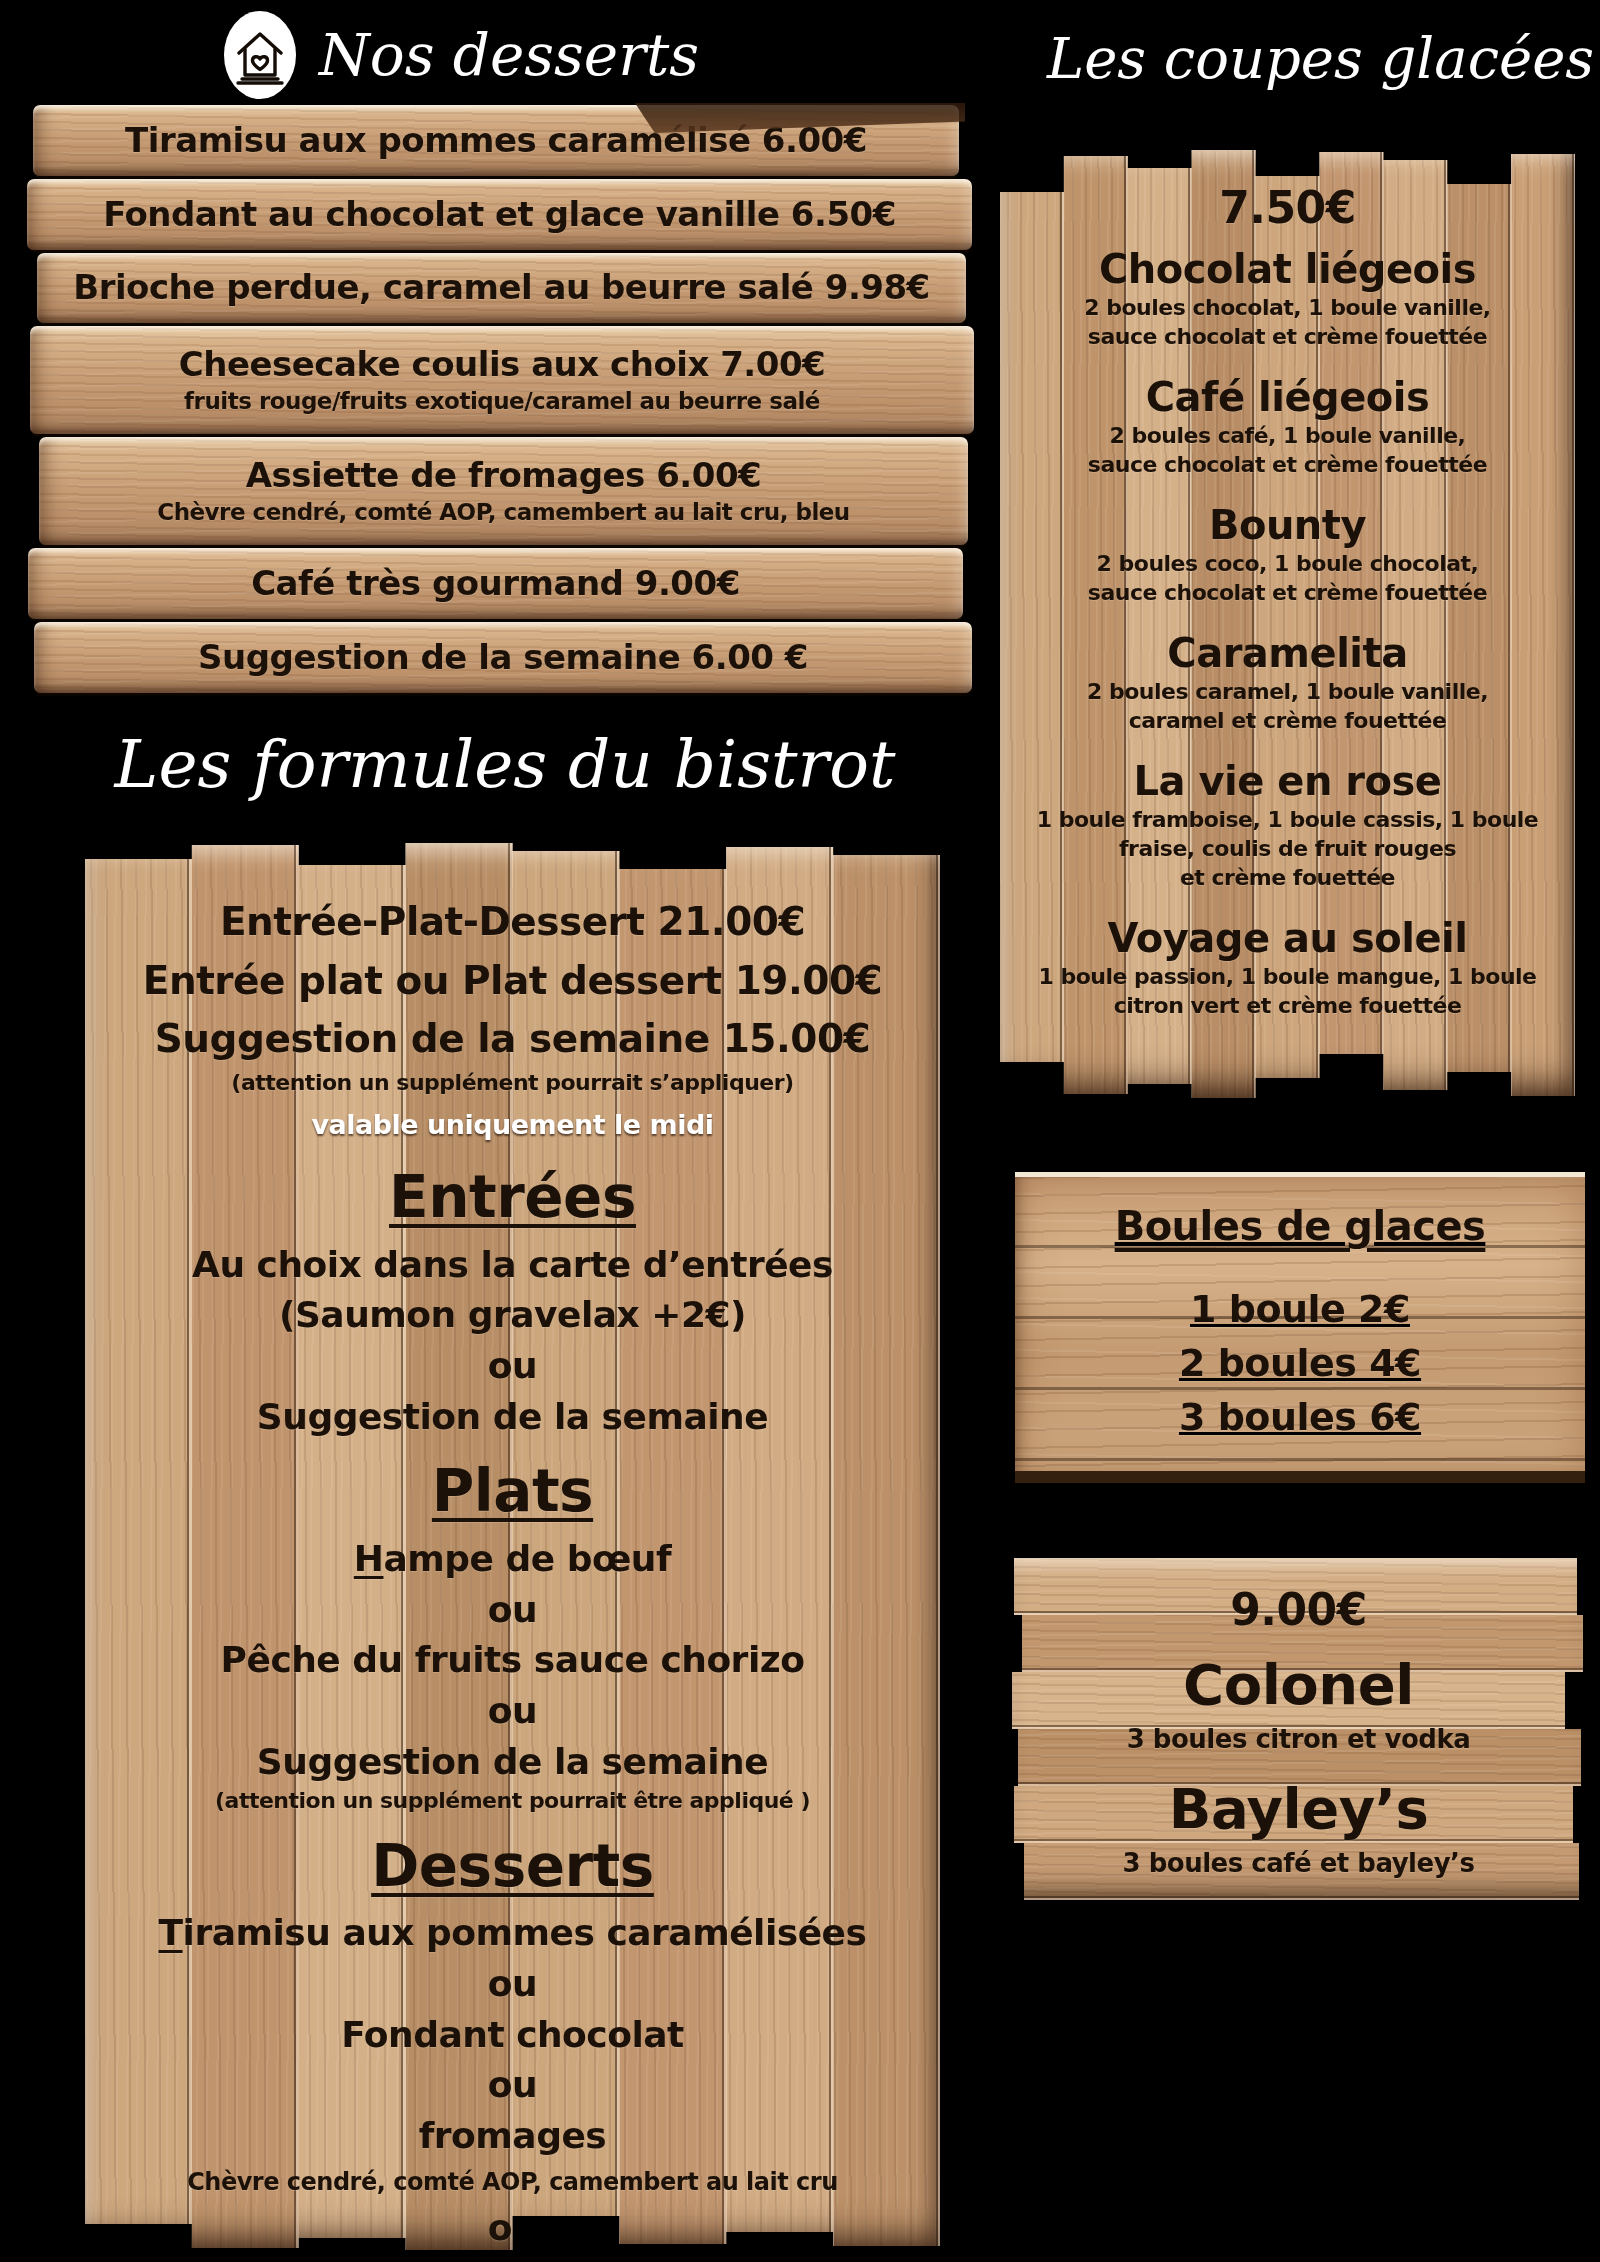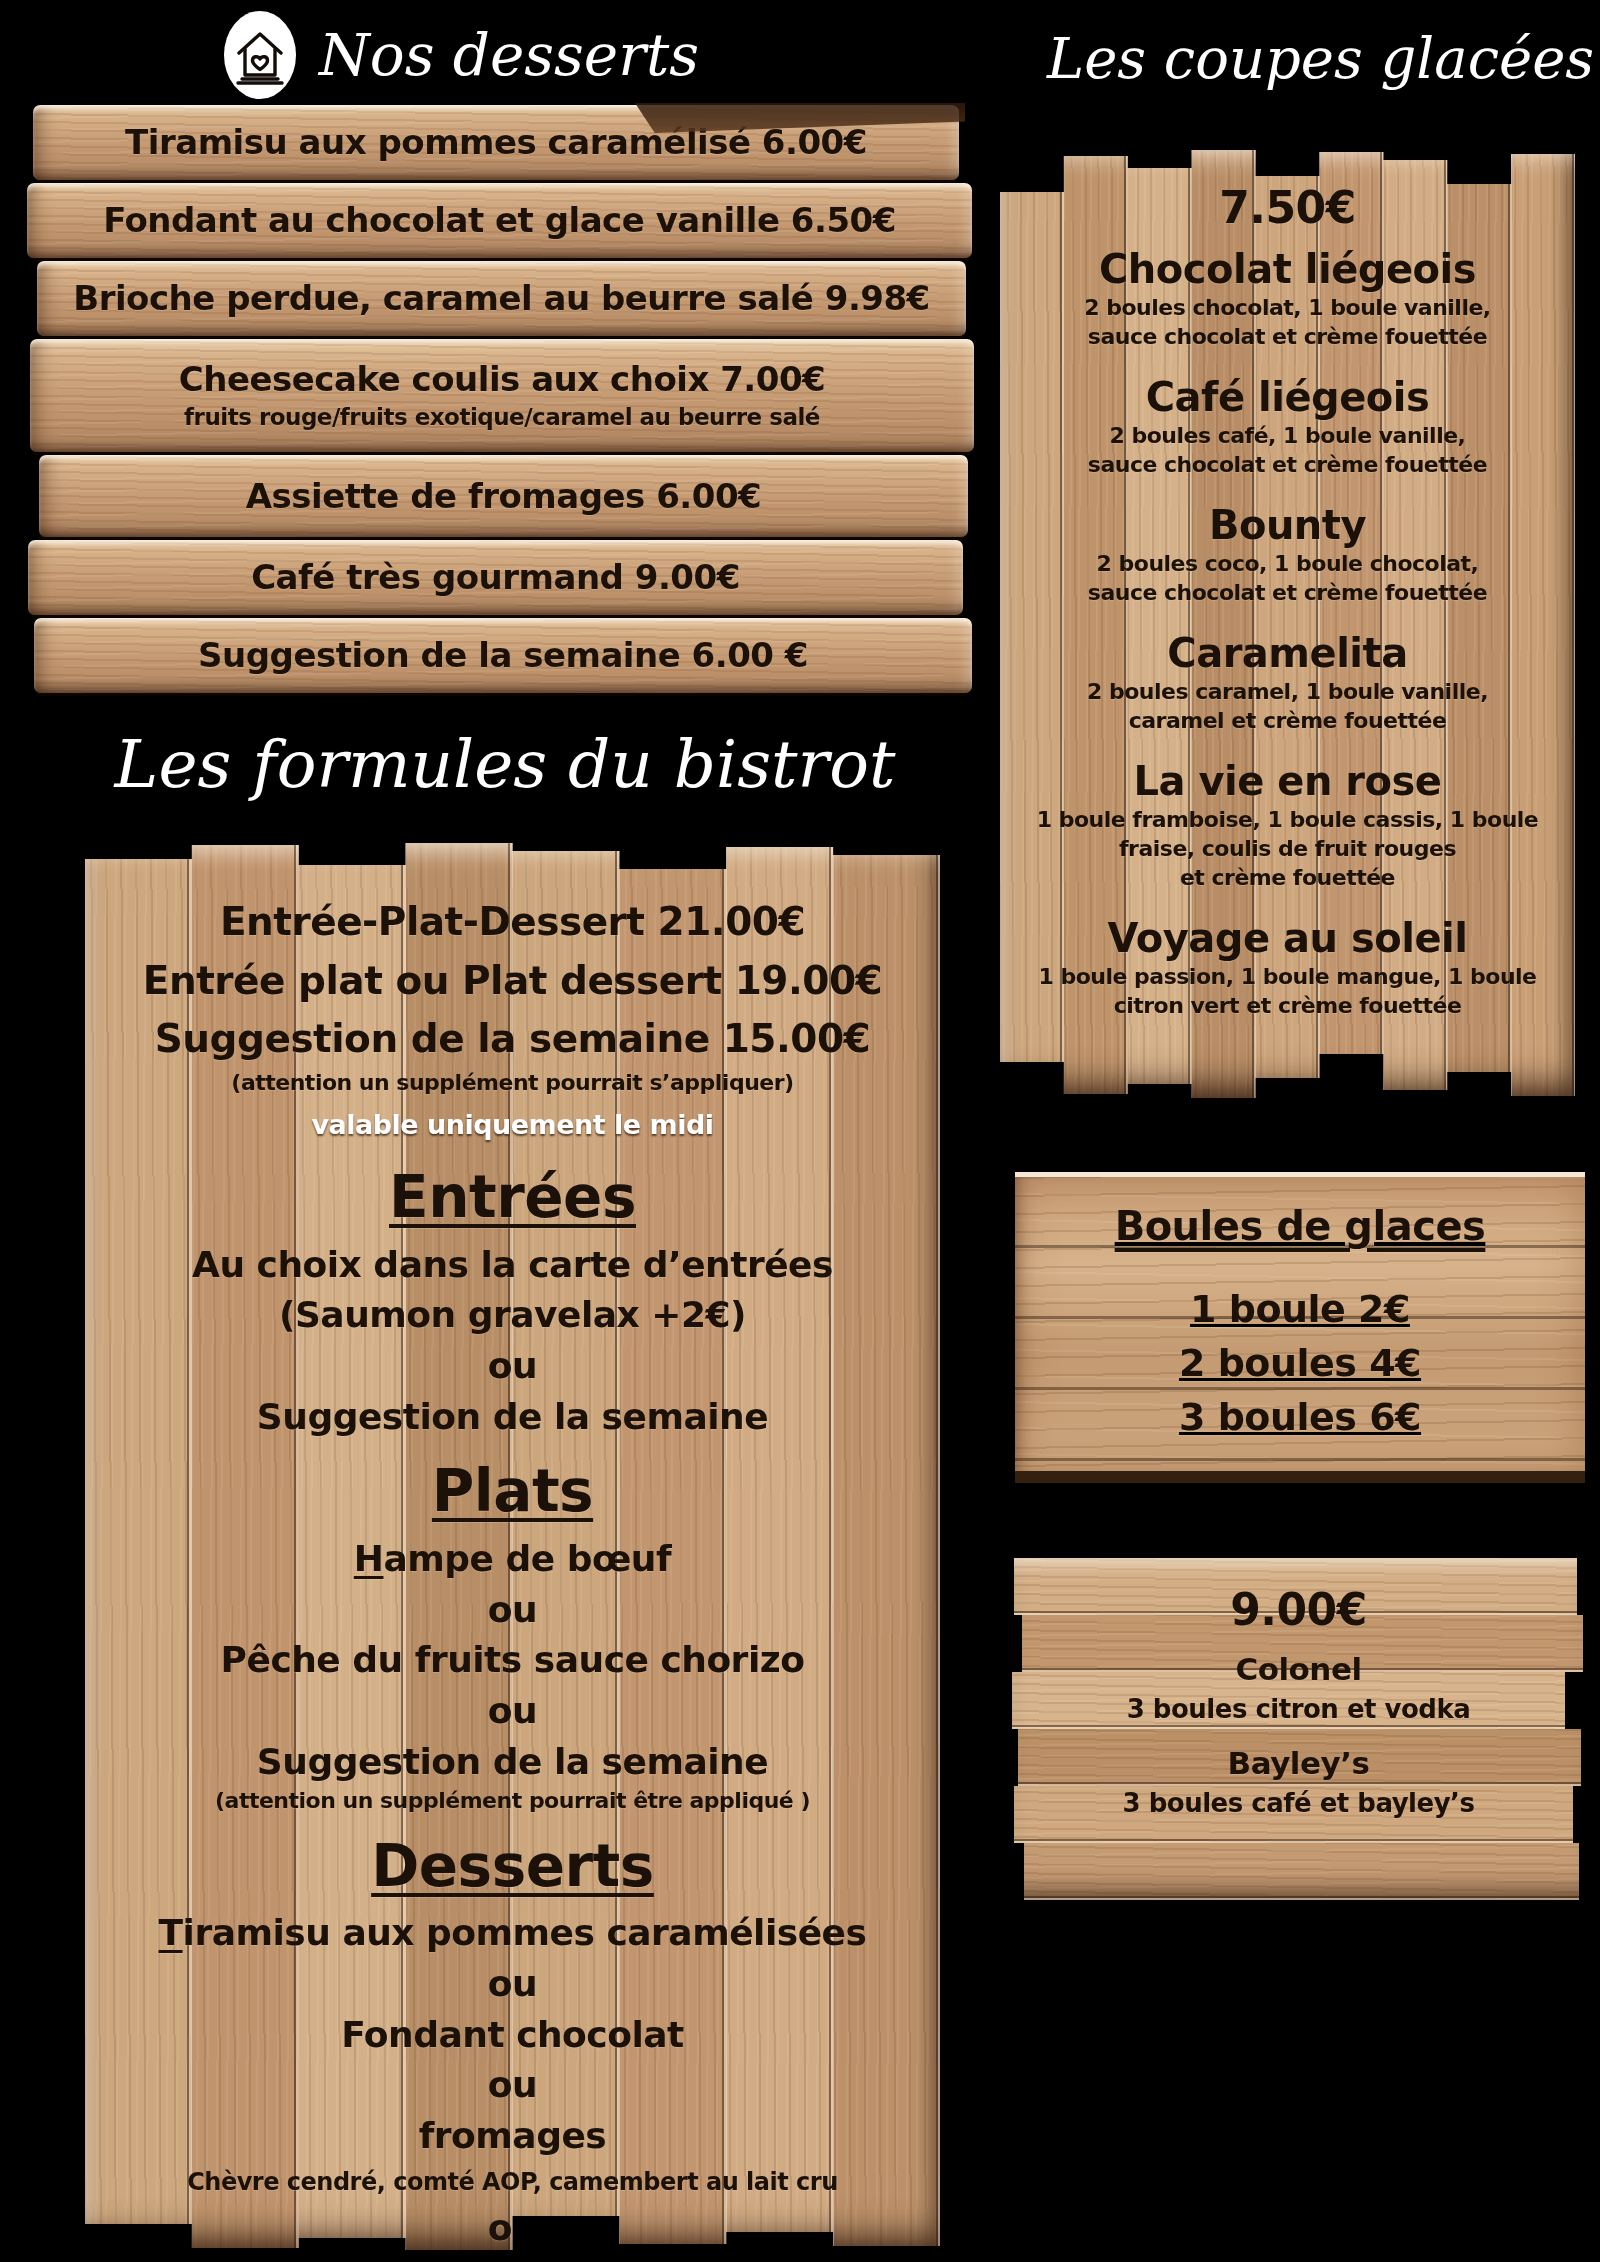--- a/index.html
+++ b/index.html
@@ -135,21 +135,21 @@
   .cname{font-size:40px;line-height:1.2;}
   .cdesc{font-size:22px;line-height:1.32;}
 
   #board-boules .center-col{padding-top:26px;text-decoration:underline;}
   .btitle{font-size:40px;text-decoration:underline;text-decoration-thickness:4px;
           text-underline-offset:8px;margin-bottom:34px;}
   .bline{font-size:38px;line-height:1.42;}
 
   #board-alcool .center-col{padding-top:26px;}
   #board-alcool .price{margin-bottom:16px;}
-  #board-alcool .cname{font-size:31px;}
+  #board-alcool .cname{font-size:56px;}
   #board-alcool .cdesc{font-size:26px;margin-top:4px;}
   #board-alcool .coupe{margin-bottom:18px;}
 
   .icon-wrap{display:inline-flex;flex:0 0 auto;}
 </style>
 </head>
 <body>
 
 <div id="canvas">
 
@@ -178,20 +178,21 @@
     </div>
     <div class="plank">
       <div class="wtxt item">Brioche perdue, caramel au beurre salé 9.98€</div>
     </div>
     <div class="plank tall">
       <div class="wtxt item">Cheesecake coulis aux choix 7.00€</div>
       <div class="wtxt note">fruits rouge/fruits exotique/caramel au beurre salé</div>
     </div>
     <div class="plank tall">
       <div class="wtxt item">Assiette de fromages 6.00€</div>
+      <div class="wtxt note">Chèvre cendré, comté AOP, camembert au lait cru, bleu</div>
     </div>
     <div class="plank">
       <div class="wtxt item">Café très gourmand 9.00€</div>
     </div>
     <div class="plank">
       <div class="wtxt item">Suggestion de la semaine 6.00 €</div>
     </div>
   </section>
 
   <h2 id="hdr-formules" class="script-hdr">Les formules du bistrot</h2>

